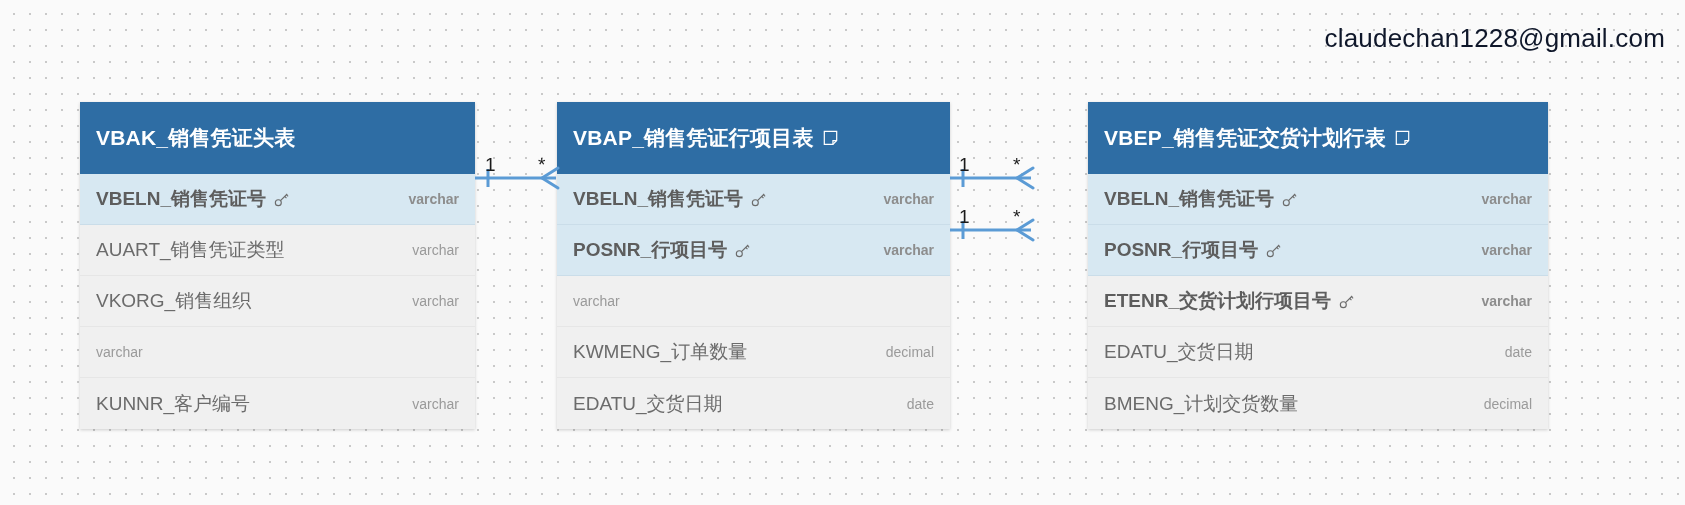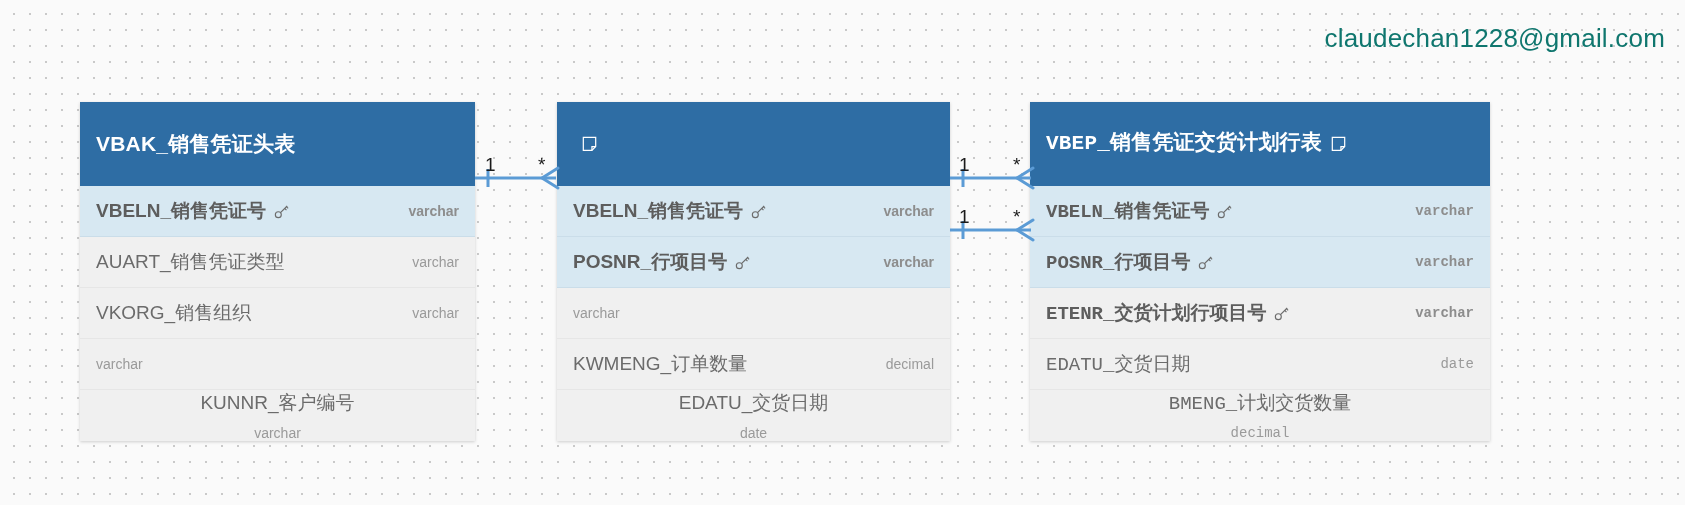--- a/index.html
+++ b/index.html
@@ -23,41 +23,41 @@
     inset: 0;
   }
 
   
   .watermark {
     position: absolute;
     right: 20px;
     top: 23px;
     font-size: 26px;
     letter-spacing: 0.2px;
-    color: #0f766e;
+    color: #0f172a;
     font-family: "Liberation Sans", "DejaVu Sans", sans-serif;
     white-space: nowrap;
   }
 
   
   .entity {
     position: absolute;
     box-sizing: border-box;
     background: #f0f0f0;
     box-shadow: 0 1px 3px rgba(0,0,0,0.18);
     overflow: hidden;
   }
   .entity-header {
     background: #2e6da4;
     color: #ffffff;
     font-weight: bold;
     font-size: 21px;
     height: 52px;
     line-height: 52px;
-    padding: 16px 16px;
+    padding: 10px 16px;
     white-space: nowrap;
     letter-spacing: 0.2px;
     display: flex;
     align-items: center;
   }
   .entity-header .title-text { display: inline-block; }
   .note-icon {
     display: inline-block;
     margin-left: 9px;
     width: 15px;
@@ -73,21 +73,21 @@
     justify-content: space-between;
     height: 51px;
     padding: 0 16px;
     box-sizing: border-box;
     font-size: 19px;
     color: #6b6b6b;
     background: #f0f0f0;
     border-bottom: 1px solid #e6e6e6;
     white-space: nowrap;
   }
-  .row:last-child { border-bottom: none; flex-direction: column; }
+  .row:last-child { border-bottom: none; }
   .row.key {
     background: #d7e8f2;
     border-bottom: 1px solid #cadde9;
   }
   .row.pk-text .col-name,
   .row.pk-text .col-type {
     font-weight: bold;
     color: #5d5d5d;
   }
   .col-name {
@@ -165,20 +165,21 @@
     <div class="row">
       <span class="col-name">
         <span>KUNNR_客户编号</span>
       </span>
       <span class="col-type">varchar</span>
     </div>
   </div>
 
   <div class="entity" style="left:557px; top:102px; width:393px;">
     <div class="entity-header">
+      <span class="title-text">VBAP_销售凭证行项目表</span>
       <span class="note-icon">
         <svg viewBox="0 0 16 17" width="15" height="16" fill="none" stroke="#ffffff" stroke-width="1.3">
           <path d="M1.4 1.4 H14.6 V11.2 L10.6 15.4 H1.4 Z"></path>
           <path d="M14.6 11.2 H10.6 V15.4"></path>
         </svg>
       </span>
     </div>
     <div class="row key pk-text">
       <span class="col-name">
         <span>VBELN_销售凭证号</span>
@@ -217,21 +218,21 @@
       <span class="col-type">decimal</span>
     </div>
     <div class="row">
       <span class="col-name">
         <span>EDATU_交货日期</span>
       </span>
       <span class="col-type">date</span>
     </div>
   </div>
 
-  <div class="entity" style="left:1030px; top:102px; width:460px;font-family:Liberation Mono, monospace;">
+  <div class="entity" style="left:1088px; top:102px; width:460px;">
     <div class="entity-header">
       <span class="title-text">VBEP_销售凭证交货计划行表</span>
       <span class="note-icon">
         <svg viewBox="0 0 16 17" width="15" height="16" fill="none" stroke="#ffffff" stroke-width="1.3">
           <path d="M1.4 1.4 H14.6 V11.2 L10.6 15.4 H1.4 Z"></path>
           <path d="M14.6 11.2 H10.6 V15.4"></path>
         </svg>
       </span>
     </div>
     <div class="row key pk-text">

